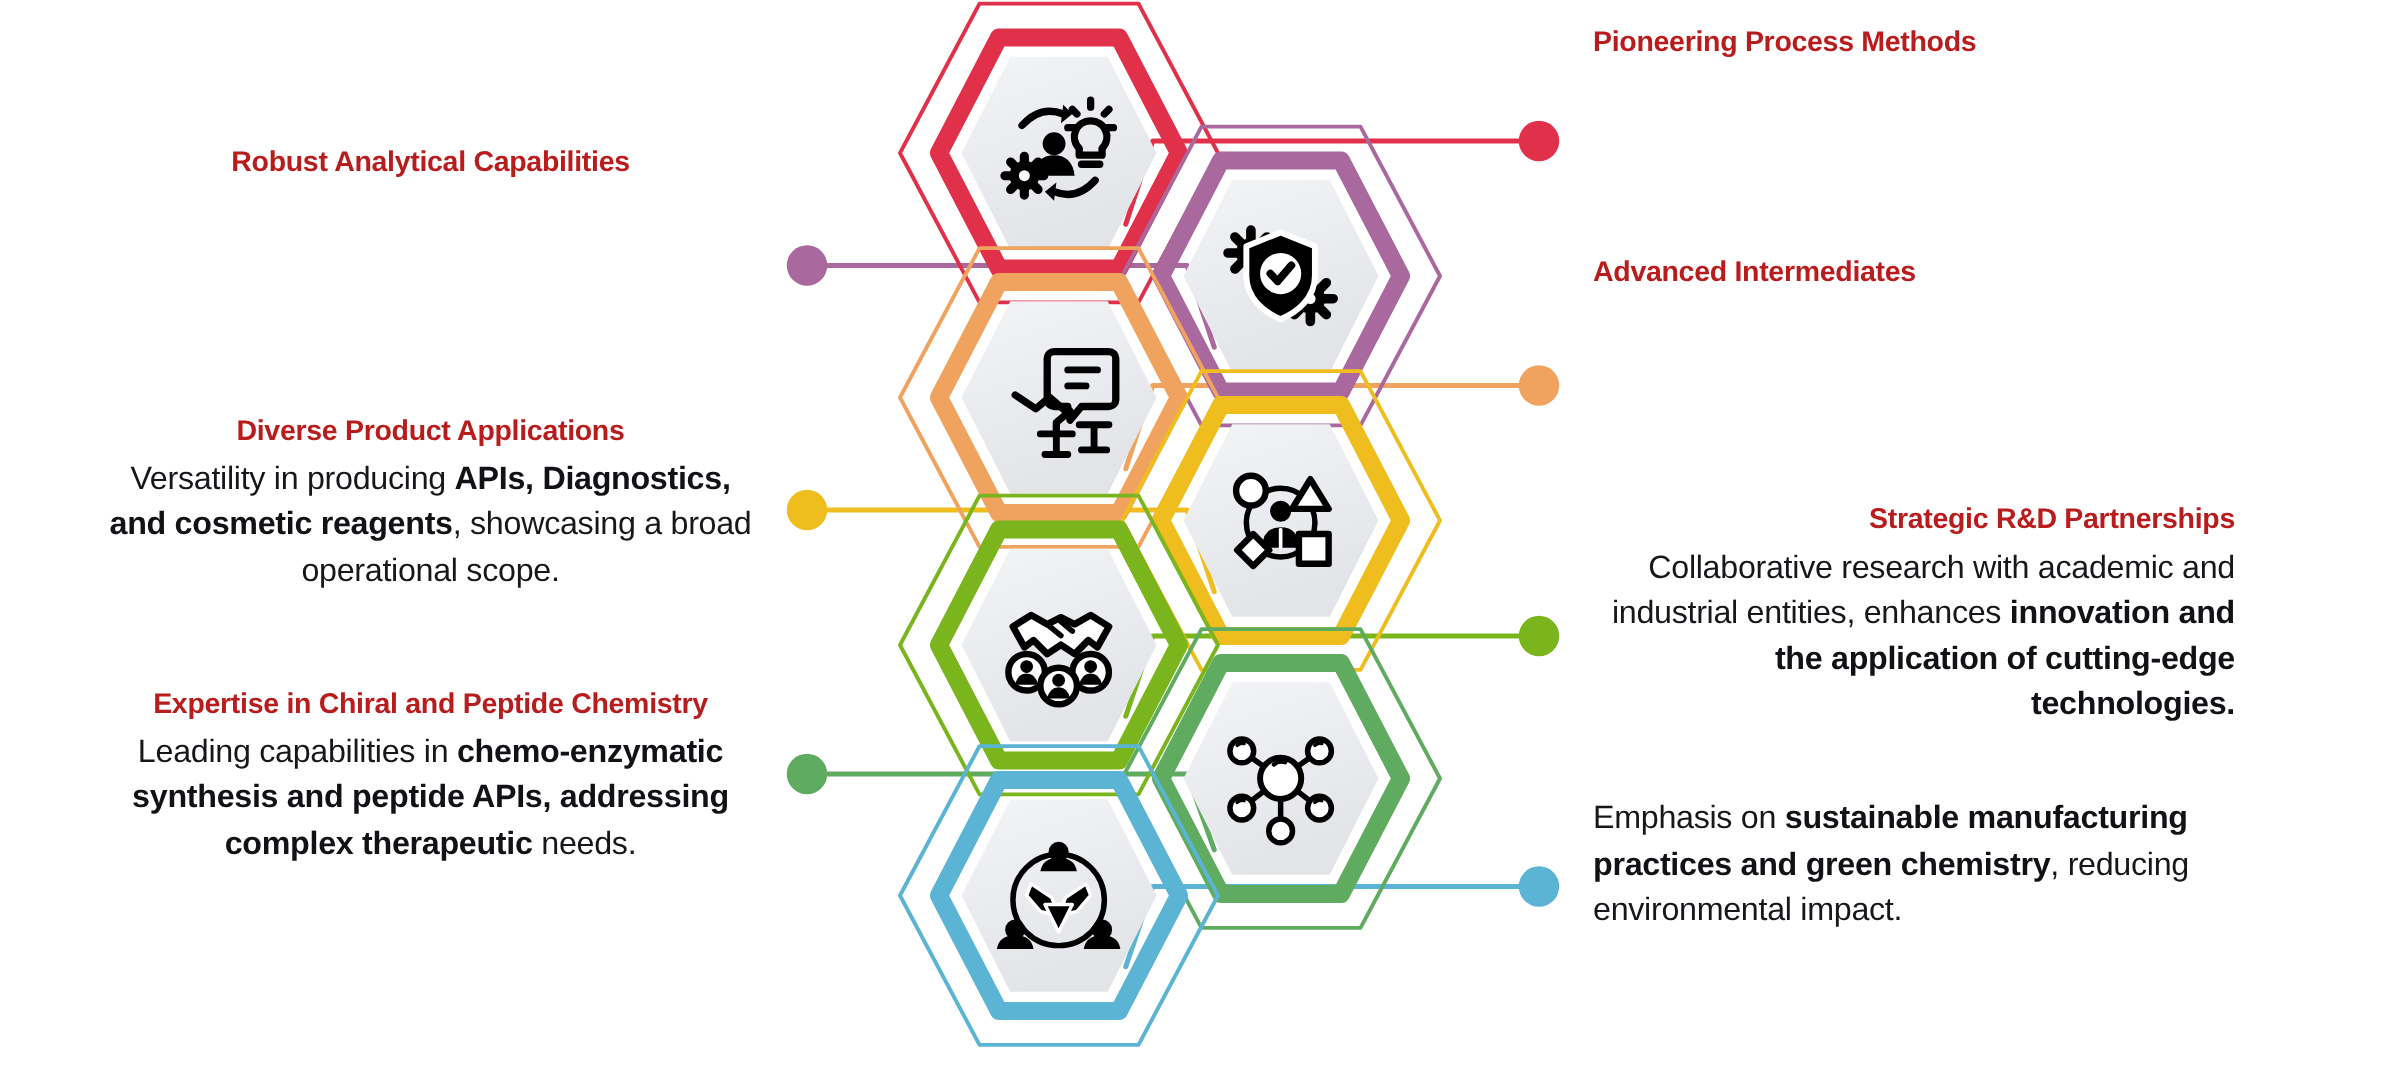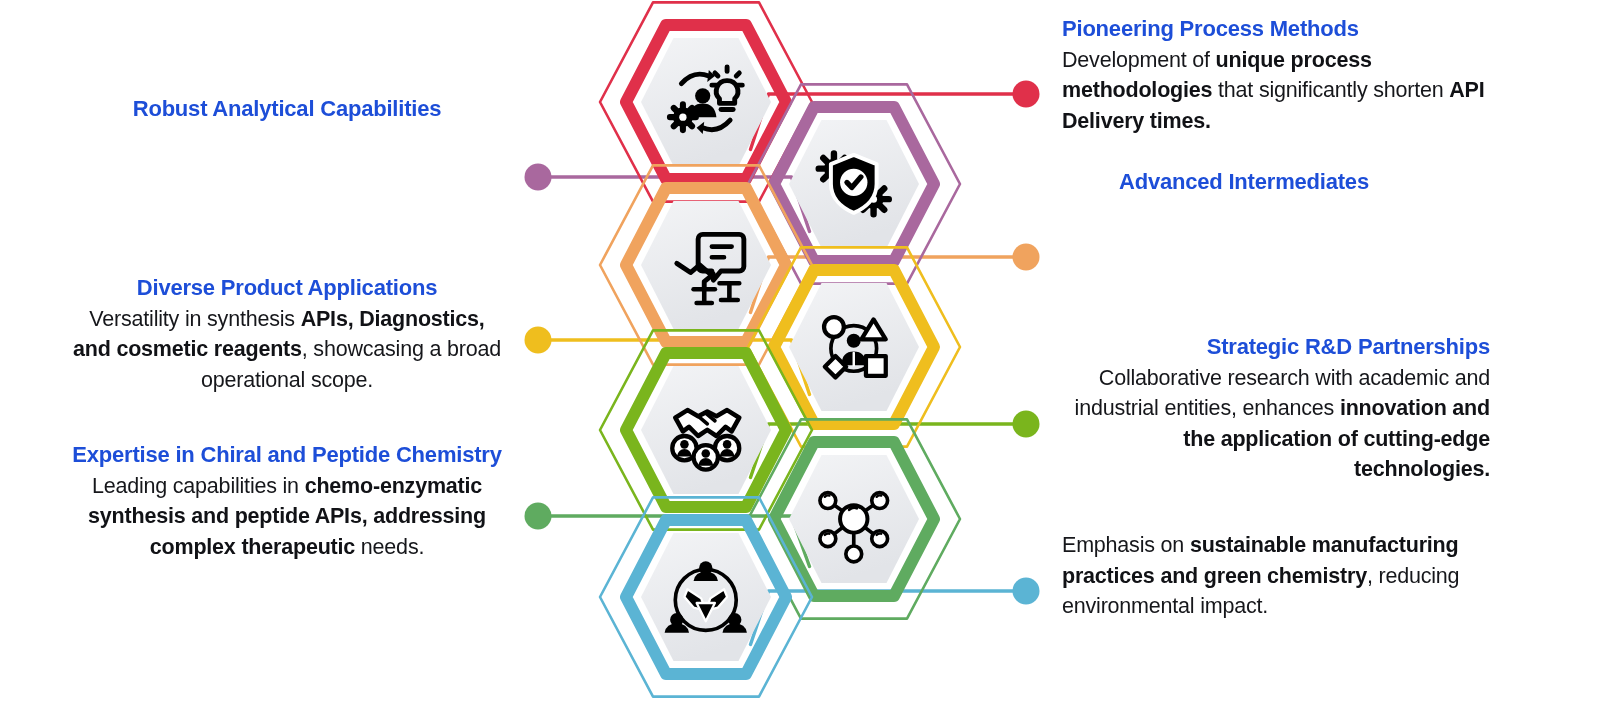--- a/index.html
+++ b/index.html
@@ -25,24 +25,24 @@
   .hex .glyph{
     position:absolute;left:0;top:0;width:100%;height:100%;
     display:flex;align-items:center;justify-content:center;
   }
   .hex .glyph svg{width:46%;height:46%;}
 
   
   .block{position:absolute;}
   .block .title{
     font-weight:bold;
-    font-size:22px;
+    font-size:19px;
     line-height:30.5px;
     letter-spacing:-0.2px;
-    color:#1d4ed8;
+    color:#b91c1c;
   }
   .block .body{
     font-size:21.5px;
     line-height:30.5px;
     letter-spacing:-0.2px;
     color:#16171b;
     font-weight:400;
   }
   .block .body b{font-weight:bold;color:#111216;}
   .left{text-align:center;}
@@ -262,37 +262,36 @@
         <path d="M44 27 l-9 6 -3 8 8 -2 6 -7z" fill="#000" stroke="#fff" stroke-width="1.5"></path>
         <path d="M26 36 h12 l-6 12z" fill="#000" stroke="#fff" stroke-width="1.5"></path>
       </svg>
         </span>
       </div>
     </div>
 
   <div id="blocks">
       <div class="block right" style="left: 1062px; top: 14px; width: 428px;">
         <div class="title">Pioneering Process Methods</div>
-        <div class="body"><span>Development of </span><b>unique process methodologies</b><span> that significantly shorten </span><b>API Delivery times.</b></div>
       </div>
       <div class="block left" style="left: 70px; top: 94px; width: 434px;">
         <div class="title">Robust Analytical Capabilities</div>
       </div>
-      <div class="block right" style="left: 1119px; top: 167px; width: 428px;">
+      <div class="block right" style="left: 1062px; top: 167px; width: 428px;">
         <div class="title">Advanced Intermediates</div>
       </div>
       <div class="block left" style="left: 70px; top: 273px; width: 434px;">
         <div class="title">Diverse Product Applications</div>
-        <div class="body"><span>Versatility in synthesis </span><b>APIs, Diagnostics, and cosmetic reagents</b><span>, showcasing a broad operational scope.</span></div>
+        <div class="body"><span>Versatility in producing </span><b>APIs, Diagnostics, and cosmetic reagents</b><span>, showcasing a broad operational scope.</span></div>
       </div>
       <div class="block right" style="left: 1062px; top: 332px; width: 428px; text-align: right;">
         <div class="title">Strategic R&amp;D Partnerships</div>
         <div class="body"><span>Collaborative research with academic and industrial entities, enhances </span><b>innovation and the application of cutting-edge technologies.</b></div>
       </div>
-      <div class="block left" style="left: 70px; top: 440px; width: 434px;">
+      <div class="block left" style="left: 70px; top: 455px; width: 434px;">
         <div class="title">Expertise in Chiral and Peptide Chemistry</div>
         <div class="body"><span>Leading capabilities in </span><b>chemo-enzymatic synthesis and peptide APIs, addressing complex therapeutic</b><span> needs.</span></div>
       </div>
       <div class="block right" style="left: 1062px; top: 530px; width: 428px;">
         <div class="body"><span>Emphasis on </span><b>sustainable manufacturing practices and green chemistry</b><span>, reducing environmental impact.</span></div>
       </div>
     </div>
 
 </div>
 

